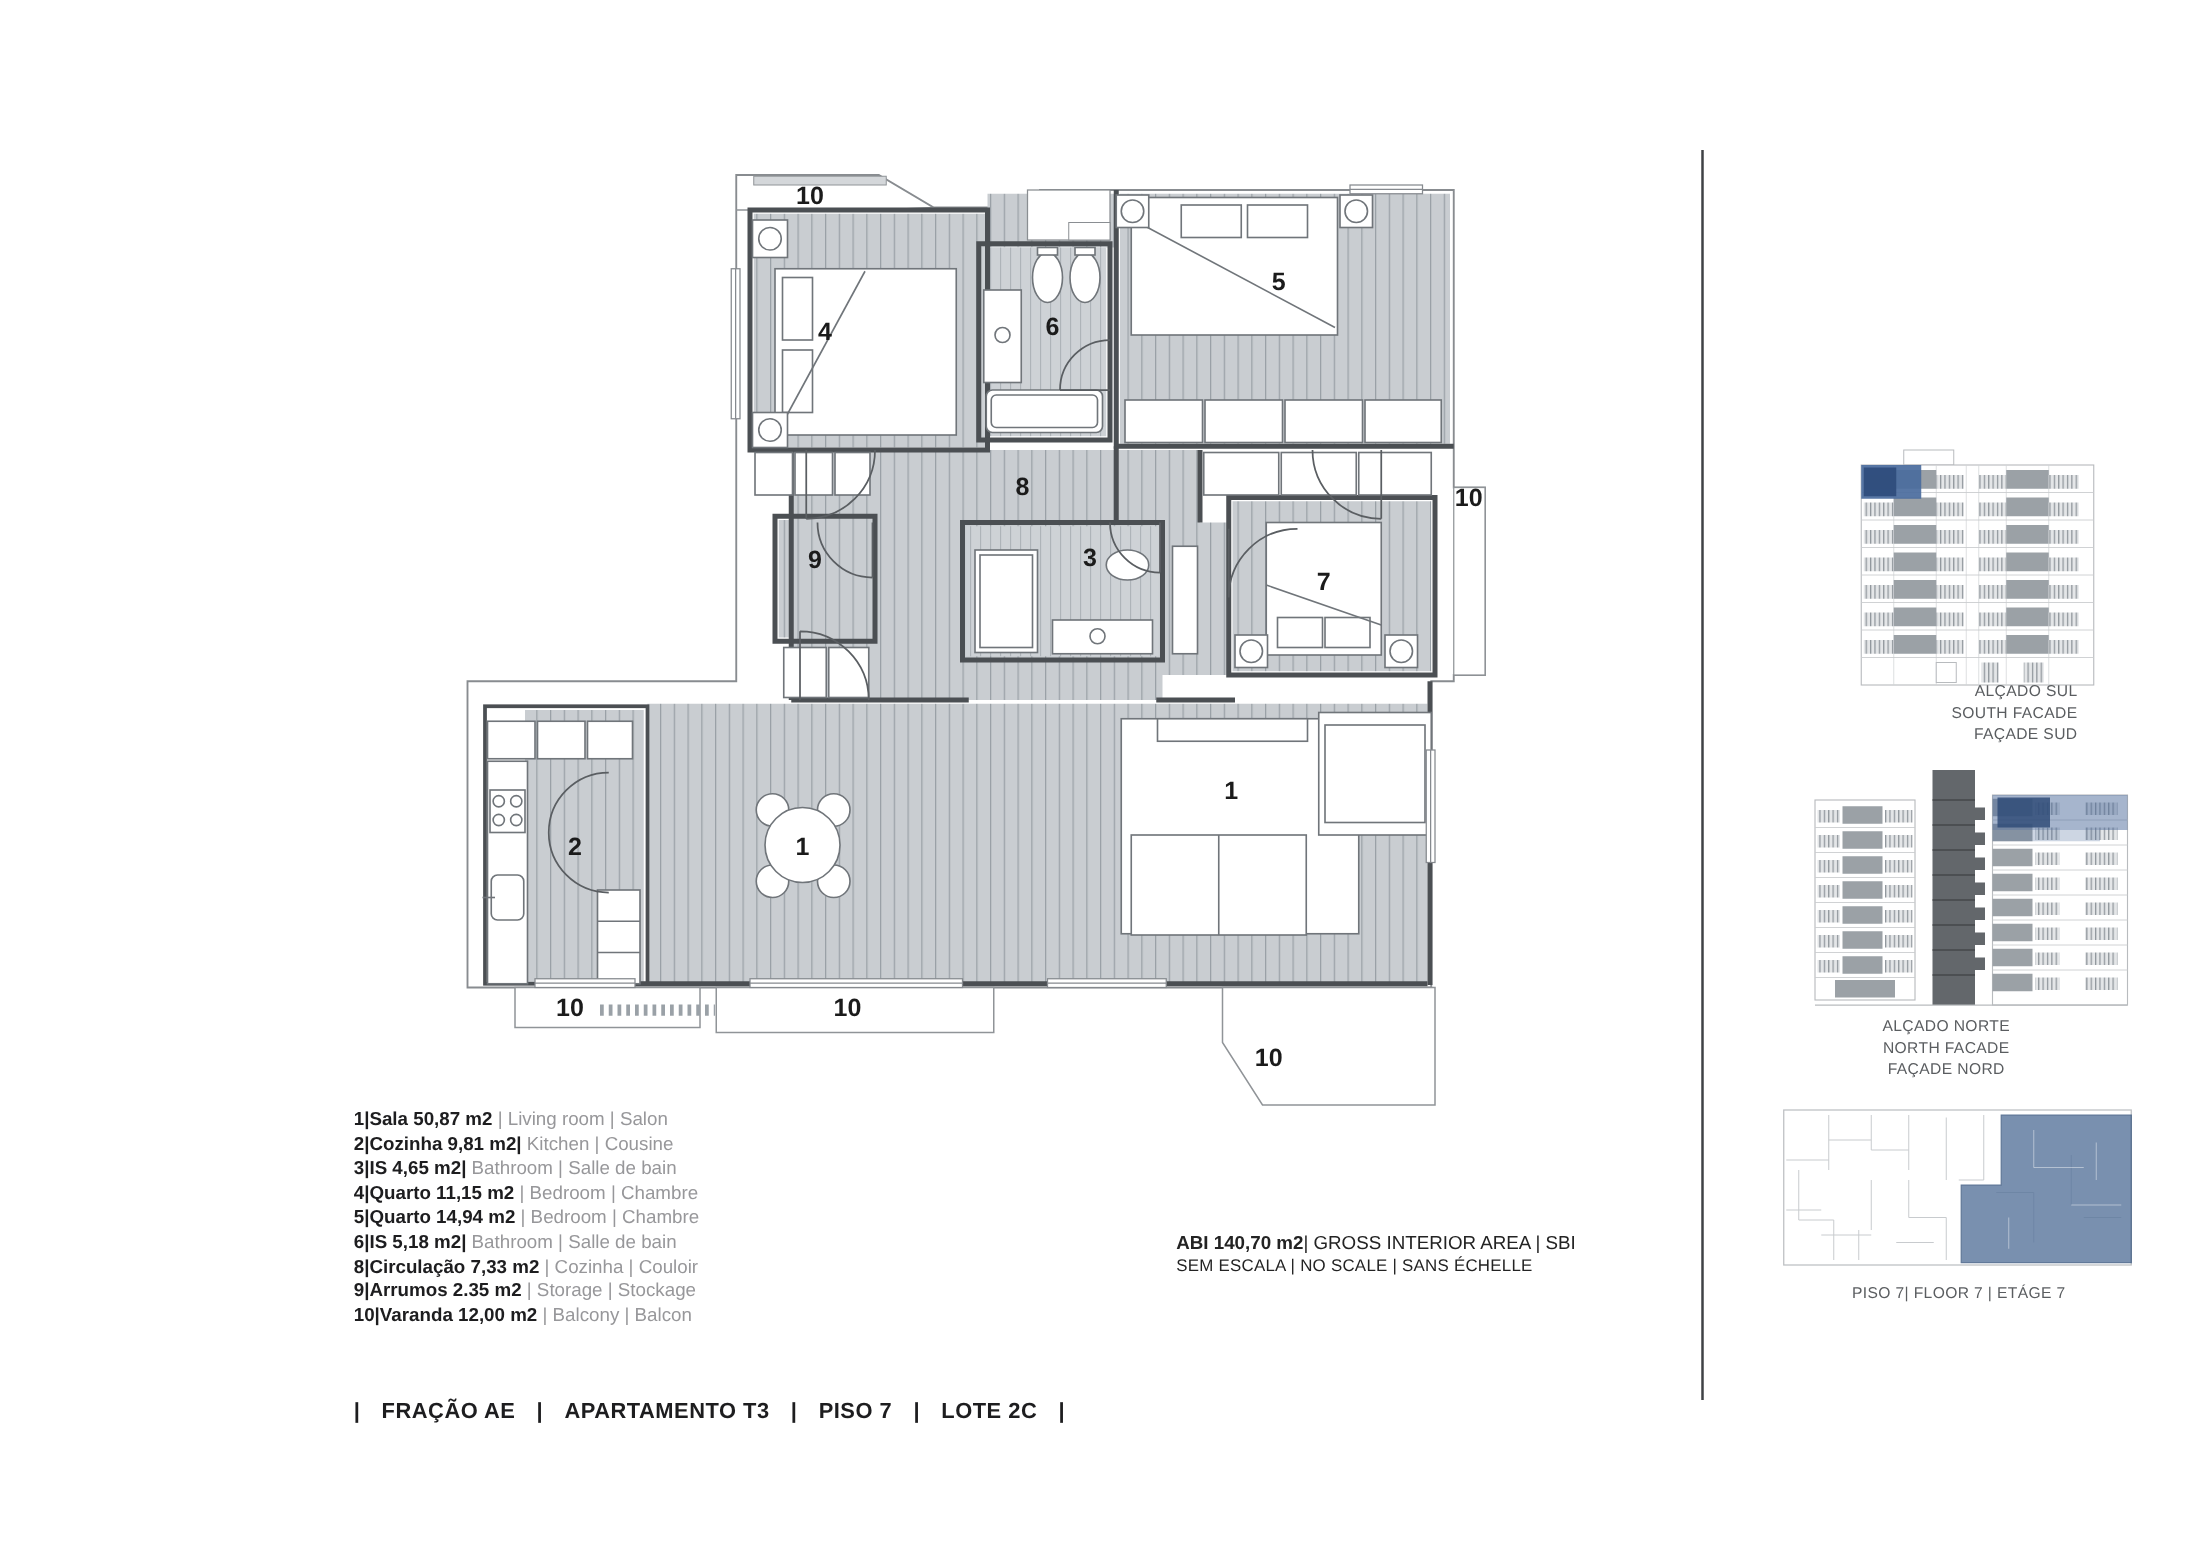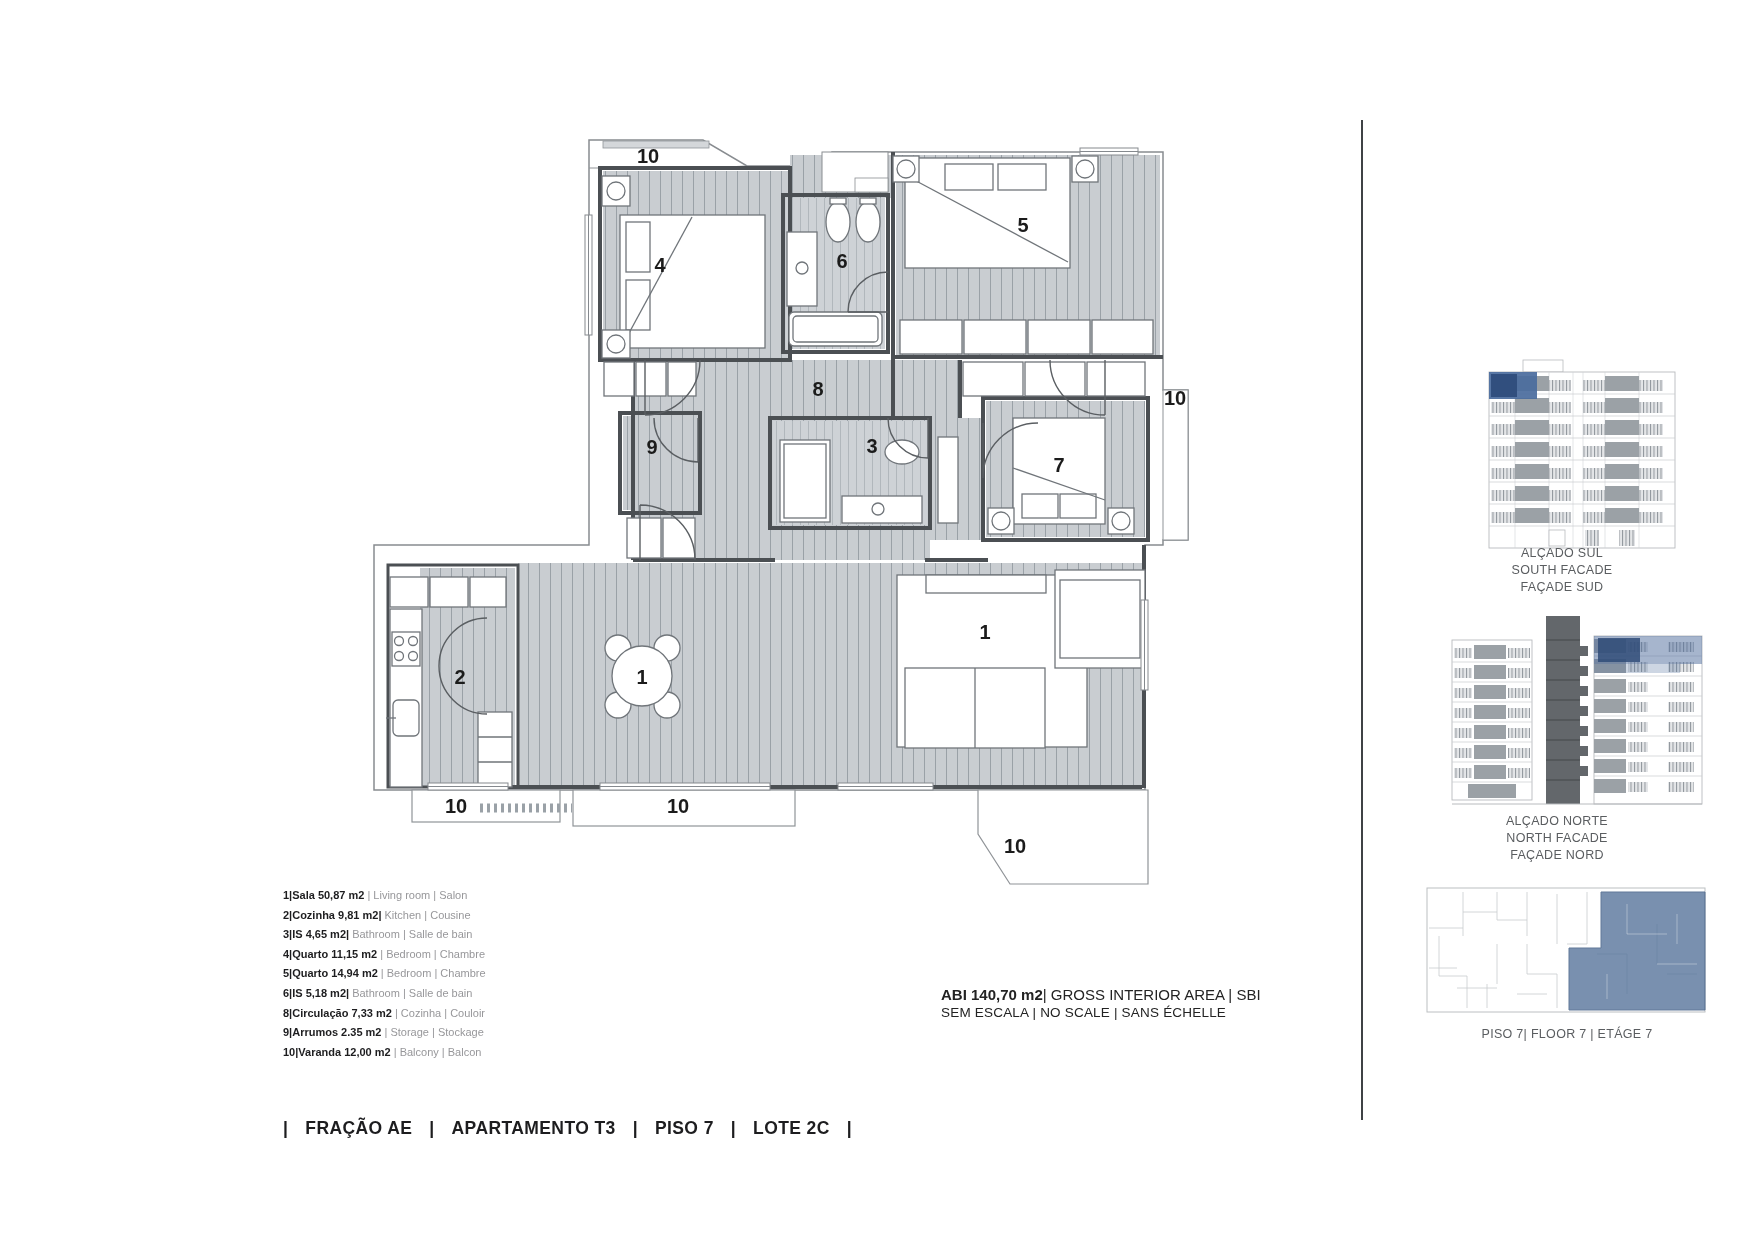--- a/index.html
+++ b/index.html
@@ -2,37 +2,37 @@
 <html><head>
 <meta charset="utf-8">
 <style>
   html,body{margin:0;padding:0;background:#ffffff;}
   #sheet{position:relative;width:1754px;height:1241px;background:#fff;overflow:hidden;
          font-family:"Liberation Sans",sans-serif;color:#1d1d1f;}
   svg{position:absolute;left:0;top:0;}
   .plan-label{font-family:"Liberation Sans",sans-serif;font-weight:bold;font-size:20px;
               fill:#1b1b1b;text-anchor:middle;}
   
-  #legend{position:absolute;left:283px;top:886px;width:470px;font-size:11px;line-height:19.6px;white-space:nowrap;}
+  #legend{position:absolute;left:283px;top:886px;width:470px;font-size:15px;line-height:19.6px;white-space:nowrap;}
   #legend .b{font-weight:700;color:#1d1d1f;}
   #legend .l{font-weight:400;color:#97979a;}
   
   #area-note{position:absolute;left:941px;top:986px;font-size:15px;line-height:18px;color:#232323;white-space:nowrap;}
   #area-note .b{font-weight:700;margin-top:32px;}
   #area-note .line2{font-size:13.5px;letter-spacing:.2px;}
   
   #footer{position:absolute;left:283px;top:1094px;font-size:17.5px;font-weight:700;
           letter-spacing:.4px;color:#1d1d1f;white-space:nowrap;margin-top:24px;}
   #footer .pipe{margin:0 17px;}
   #footer .pipe:first-child{margin-left:0;}
   
   .caption{position:absolute;text-align:center;font-size:12.5px;line-height:17px;
            color:#5a5d60;letter-spacing:.3px;}
   .caption span{display:block;}
-  #cap-south{left:1462px;top:545px;width:200px;}
+  #cap-south{left:1462px;top:545px;width:200px;text-align:right;}
   #cap-north{left:1457px;top:813px;width:200px;text-align:center;}
   #cap-key{left:1427px;top:1026px;width:280px;}
 </style>
 </head>
 <body>
 
 <div id="sheet">
 
 <svg width="1754" height="1241" viewBox="0 0 1754 1241">
   <defs>

